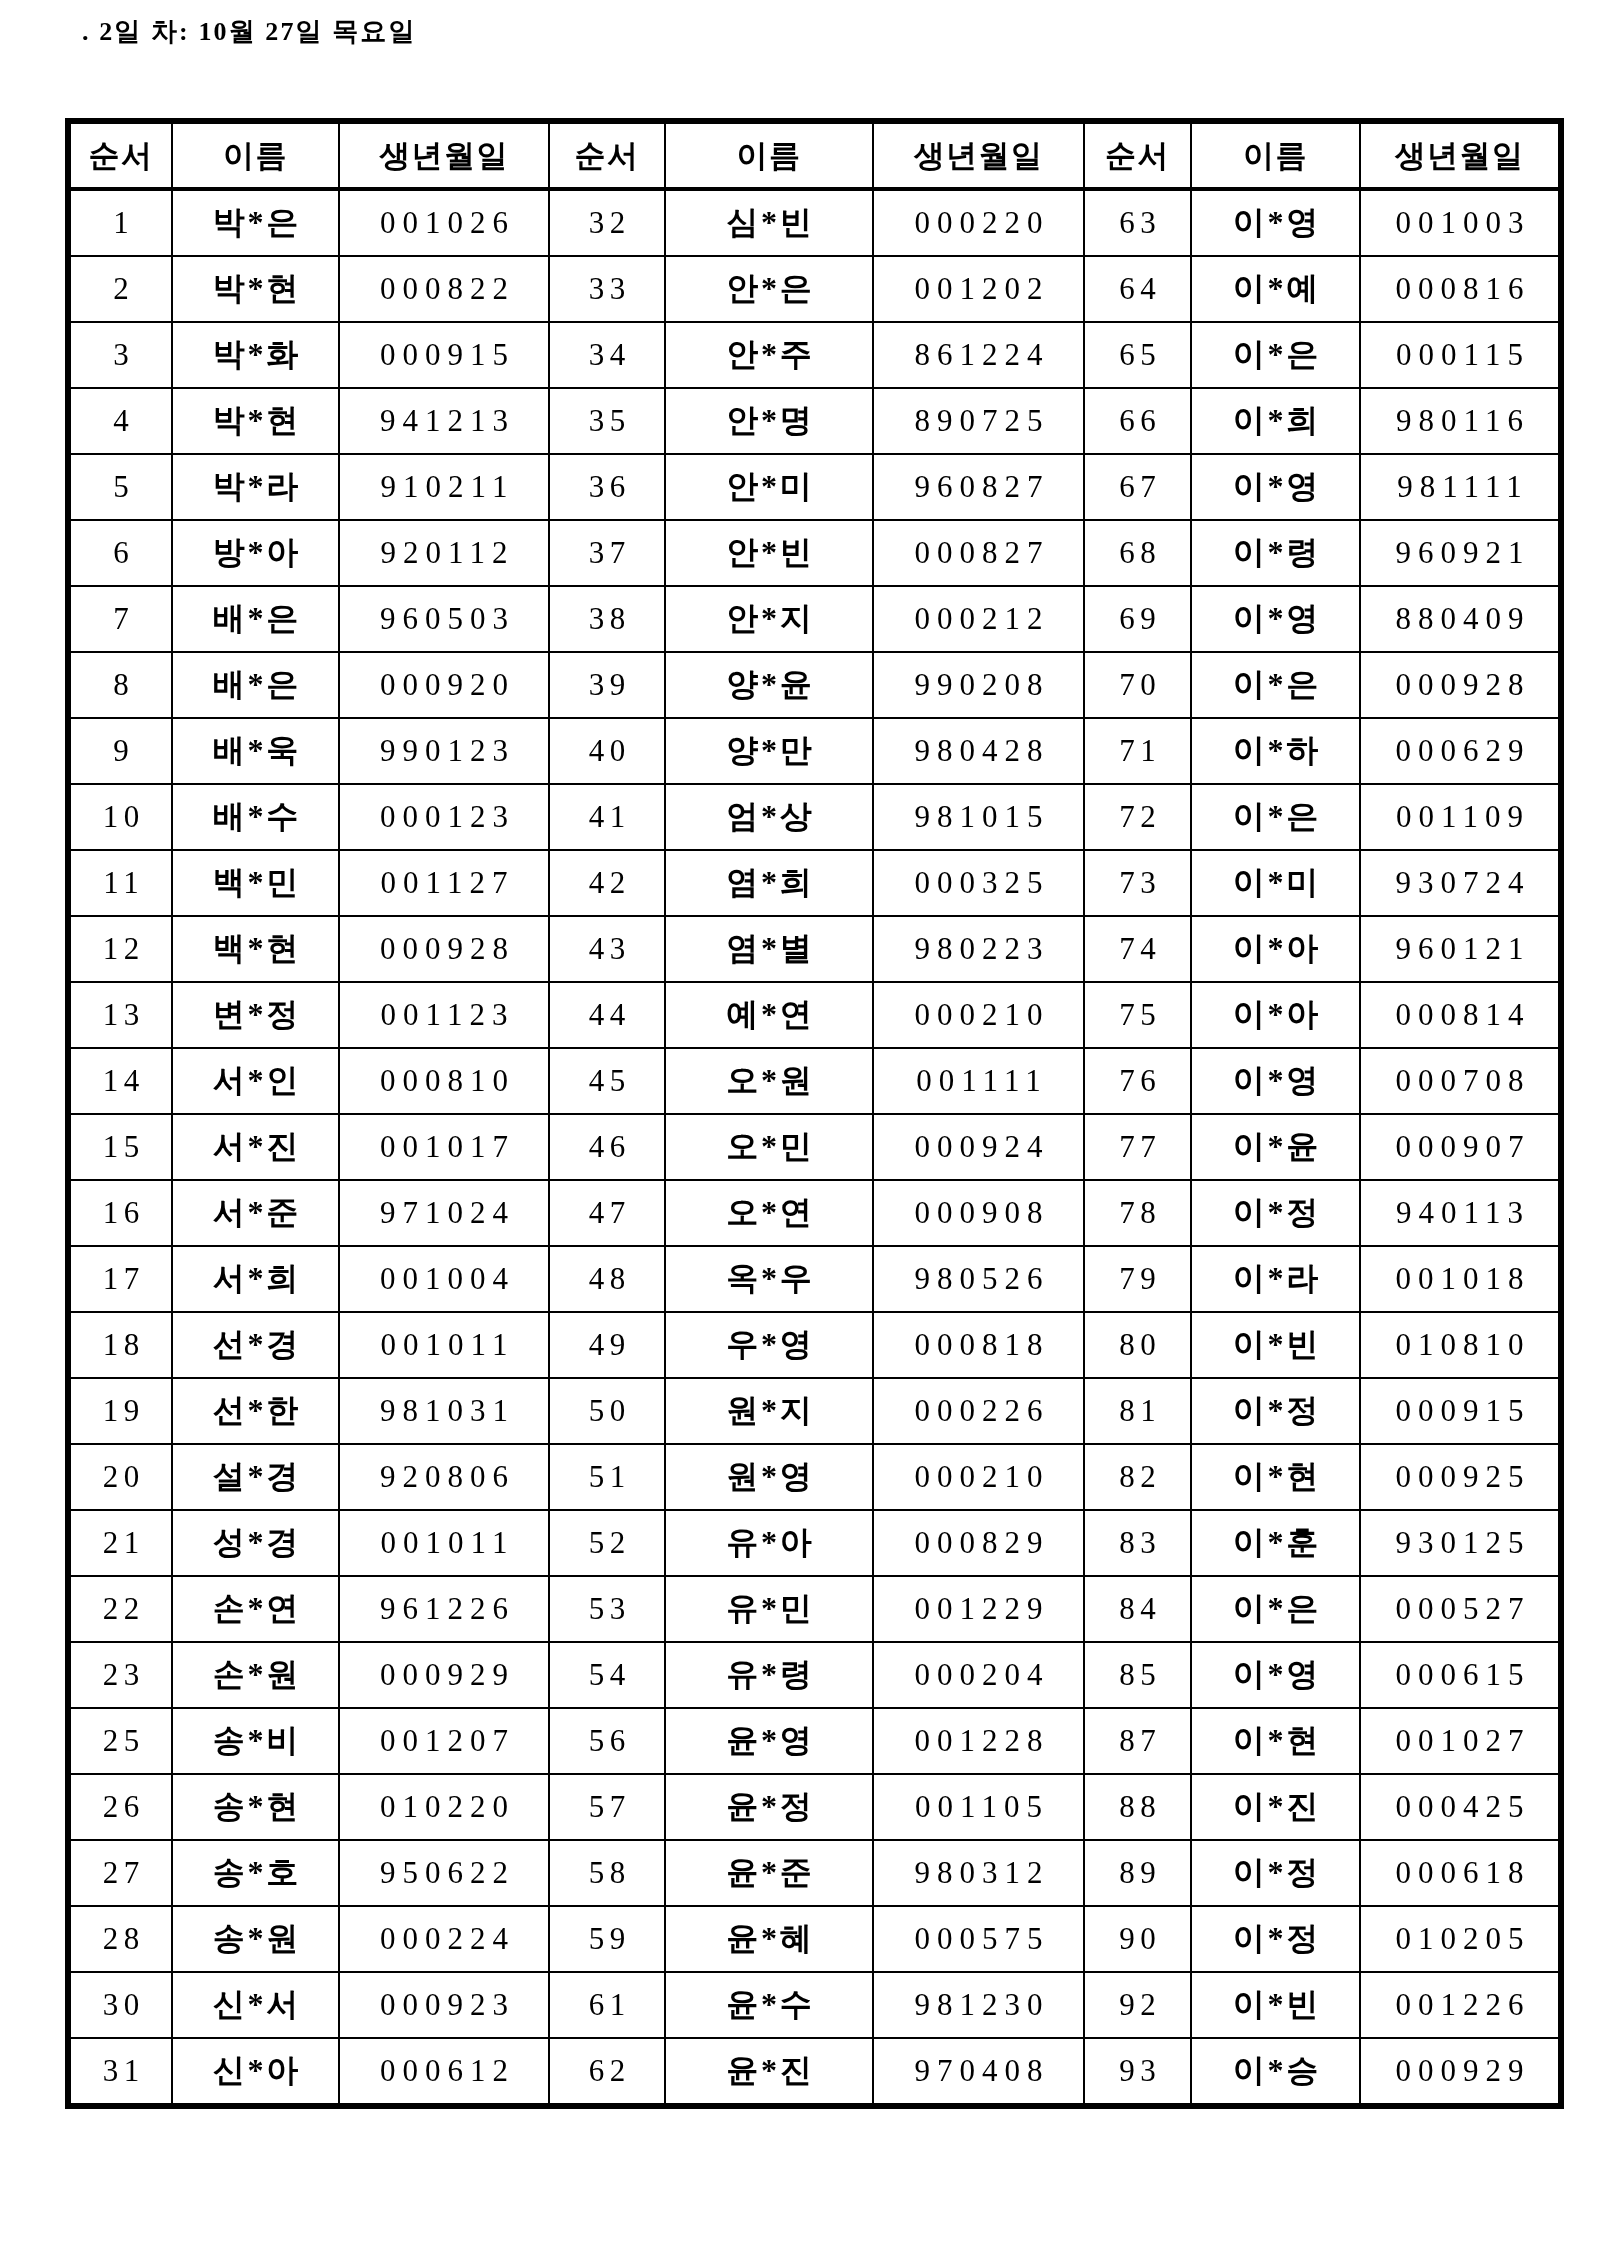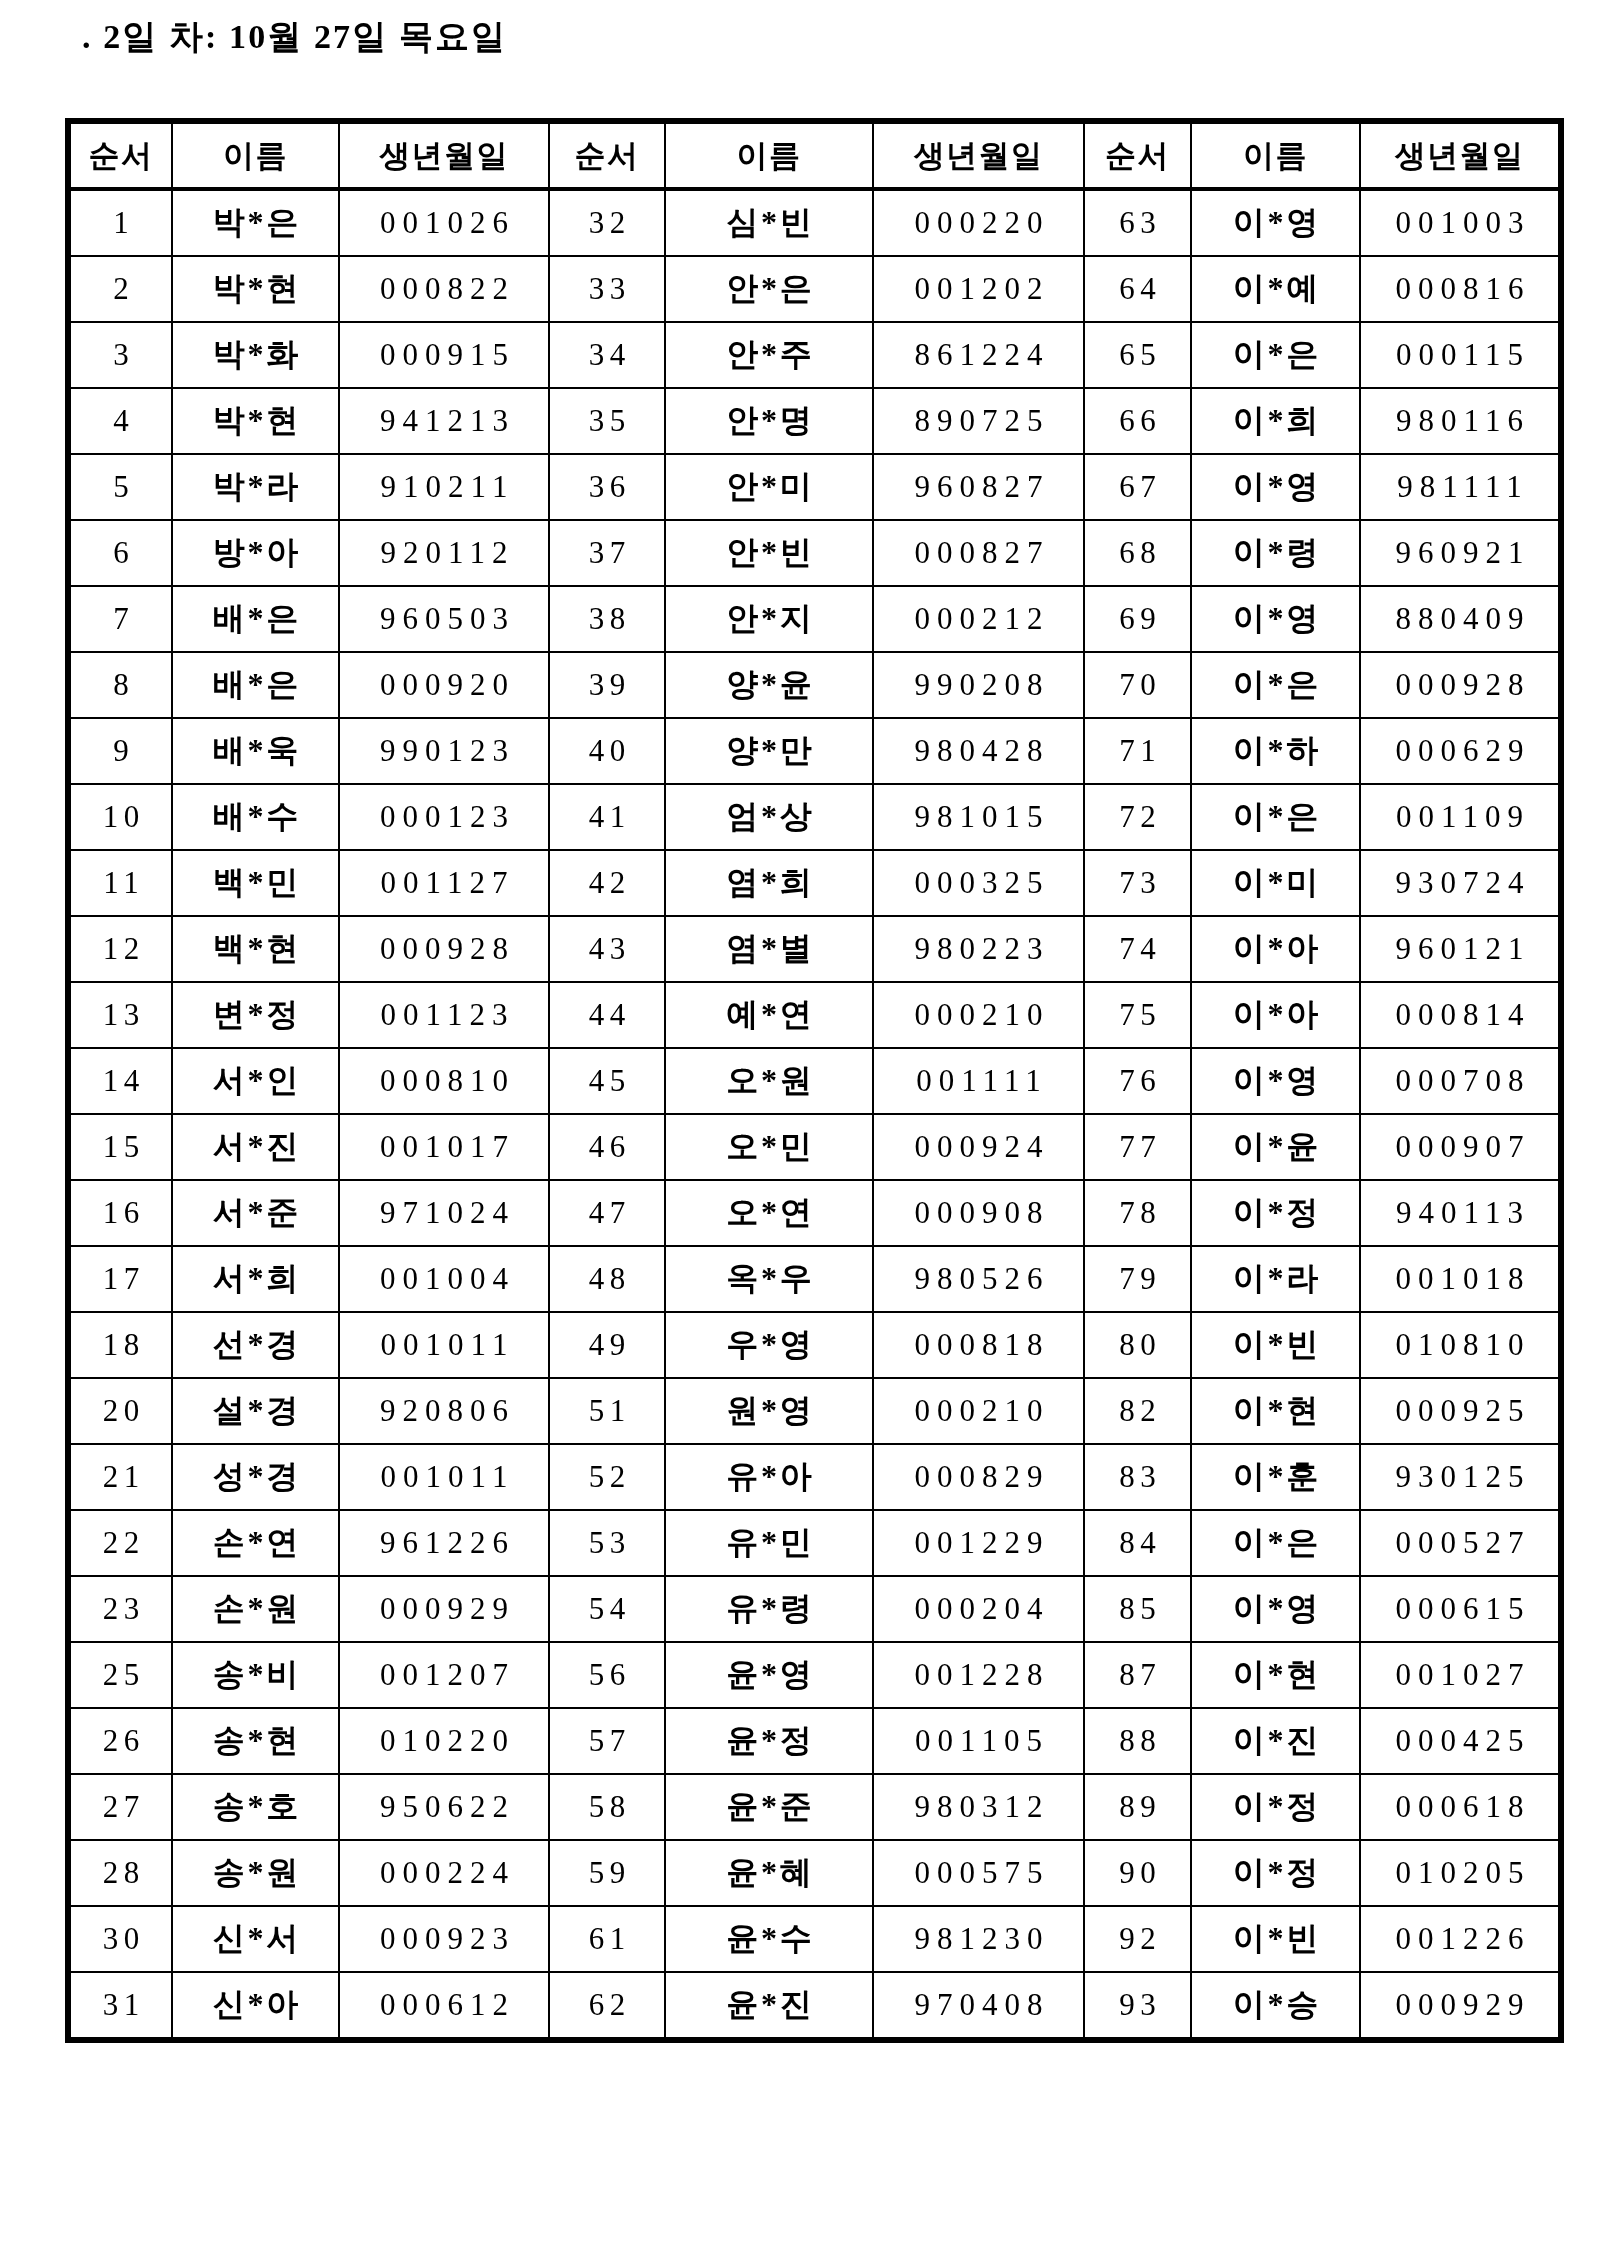--- a/index.html
+++ b/index.html
@@ -11,21 +11,21 @@
     height: 2261px;
     position: relative;
     background: #ffffff;
     color: #000000;
     font-family: "Liberation Serif", "DejaVu Serif", serif;
   }
   .page-title {
     position: absolute;
     left: 82px;
     top: 14px;
-    font-size: 34px;
+    font-size: 26px;
     font-weight: bold;
     letter-spacing: 2.1px;
     white-space: nowrap;
   }
   table.roster {
     position: absolute;
     left: 65px;
     top: 118px;
     border-collapse: collapse;
     table-layout: fixed;
@@ -292,20 +292,31 @@
         <td class="name">선*경</td>
         <td class="birth">001011</td>
         <td class="order">49</td>
         <td class="name">우*영</td>
         <td class="birth">000818</td>
         <td class="order">80</td>
         <td class="name">이*빈</td>
         <td class="birth">010810</td>
       </tr>
       <tr>
+        <td class="order">19</td>
+        <td class="name">선*한</td>
+        <td class="birth">981031</td>
+        <td class="order">50</td>
+        <td class="name">원*지</td>
+        <td class="birth">000226</td>
+        <td class="order">81</td>
+        <td class="name">이*정</td>
+        <td class="birth">000915</td>
+      </tr>
+      <tr>
         <td class="order">20</td>
         <td class="name">설*경</td>
         <td class="birth">920806</td>
         <td class="order">51</td>
         <td class="name">원*영</td>
         <td class="birth">000210</td>
         <td class="order">82</td>
         <td class="name">이*현</td>
         <td class="birth">000925</td>
       </tr>

